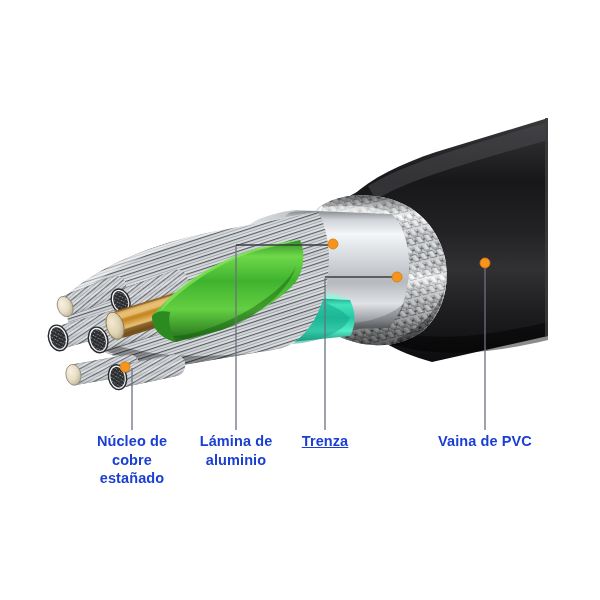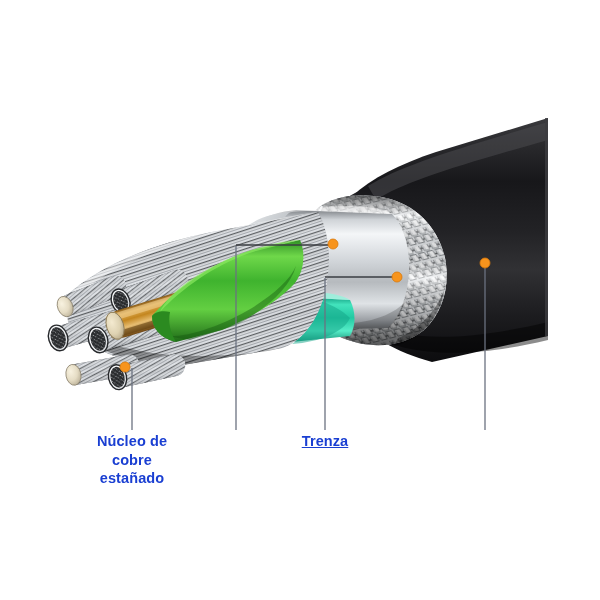--- a/index.html
+++ b/index.html
@@ -452,17 +452,20 @@
       <circle cx="333" cy="244" r="5" fill="#f7941d" stroke="#d9780a" stroke-width="0.8"></circle>
       <circle cx="397" cy="277" r="5" fill="#f7941d" stroke="#d9780a" stroke-width="0.8"></circle>
       <circle cx="485" cy="263" r="5" fill="#f7941d" stroke="#d9780a" stroke-width="0.8"></circle>
     </g>
   </svg>
 
   <div class="label" style="left:132px; top:432px;">Núcleo de
 cobre
 estañado</div>
 
+  <div class="label" style="left:236px; top:432px;">Lámina de
+aluminio</div>
 
   <div class="label" style="left:325px; top:432px;text-decoration:underline;">Trenza</div>
 
+  <div class="label" style="left:485px; top:432px;">Vaina de PVC</div>
 
 </div>
 
 </body></html>

